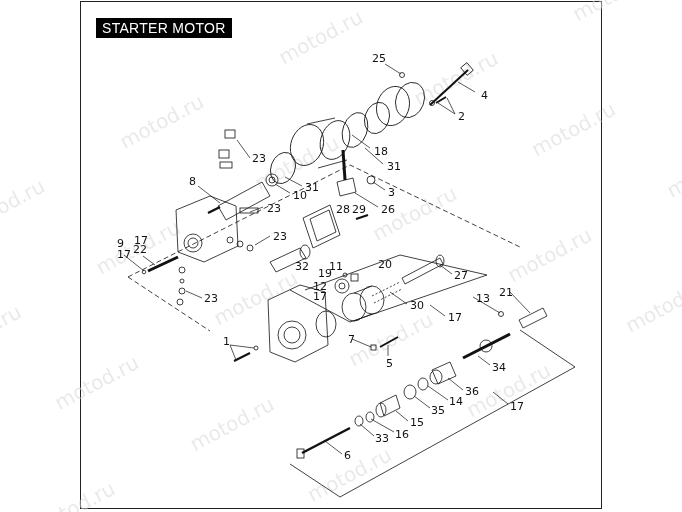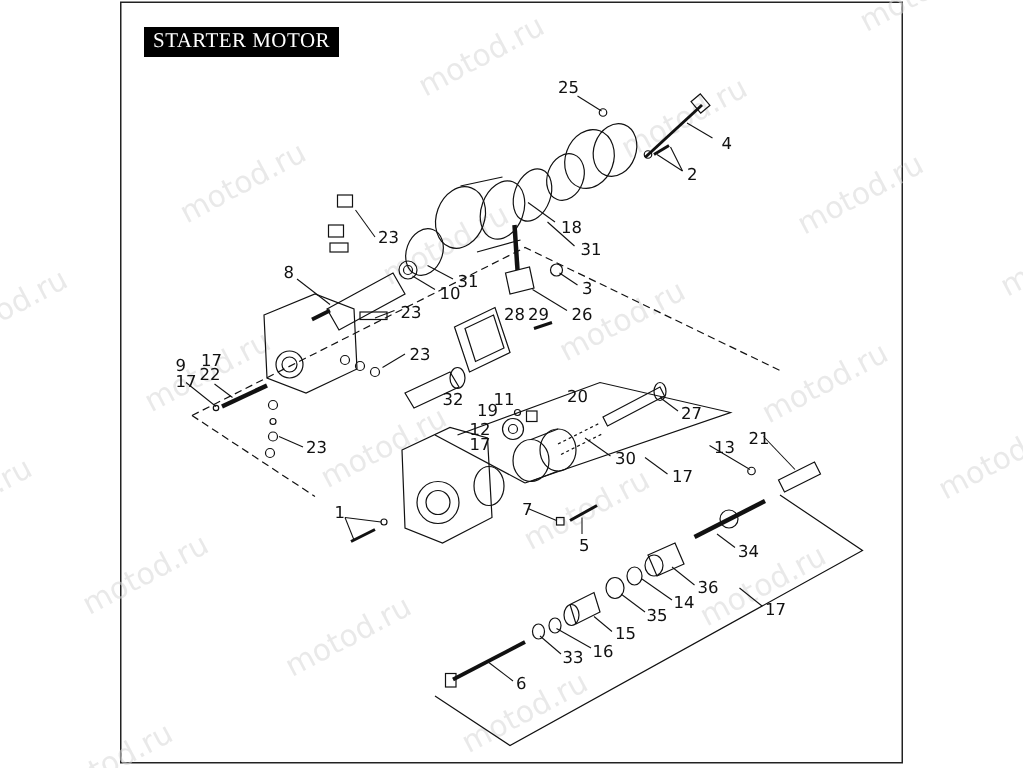--- a/index.html
+++ b/index.html
@@ -1,21 +1,21 @@
 <!DOCTYPE html>
 <html><head>
 <meta charset="utf-8">
 <style>
   html, body { margin:0; padding:0; }
   body { width:682px; height:512px; background:#ffffff; position:relative; overflow:hidden;
          font-family:"DejaVu Sans", sans-serif; }
   .frame { position:absolute; left:80px; top:1px; width:522px; height:508px;
            border:1.5px solid #222; box-sizing:border-box; background:#fff; }
   .title { position:absolute; left:96px; top:18px; height:20px; padding:0 6px;
-           background:#000; color:#fff; font-family:Liberation Serif, serif;
+           background:#000; color:#fff; font-family:Liberation Sans, sans-serif;
            font-size:14px; line-height:20px; letter-spacing:0.3px; }
   svg.diagram { position:absolute; left:0; top:0; }
   .lbl { font-family:"DejaVu Sans", sans-serif; font-size:11px; fill:#111; }
   .wm { font-family:"DejaVu Sans", sans-serif; font-size:20px; fill:#d8d8d8; opacity:0.55; }
 </style>
 </head>
 <body>
 
 <div class="frame"></div>
 

